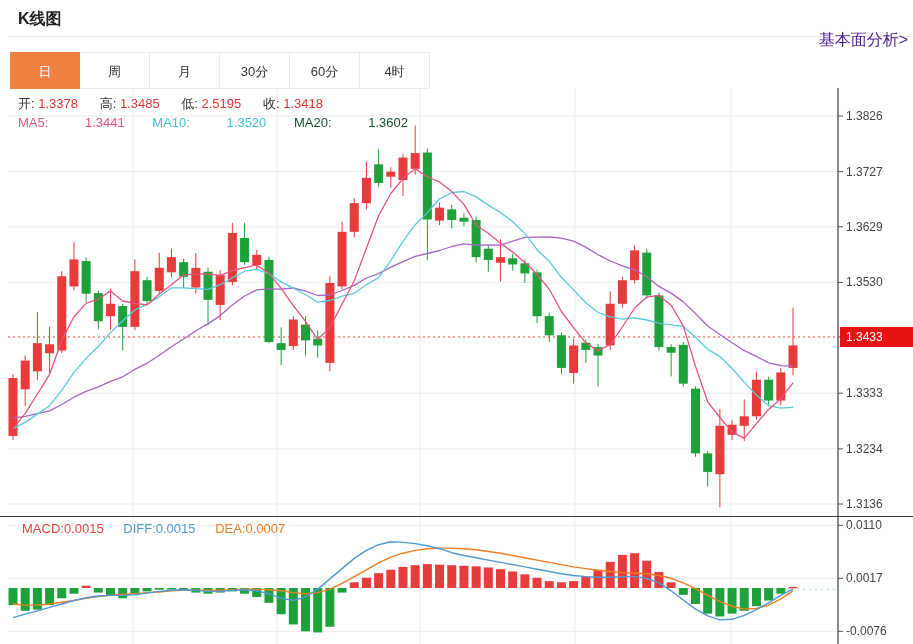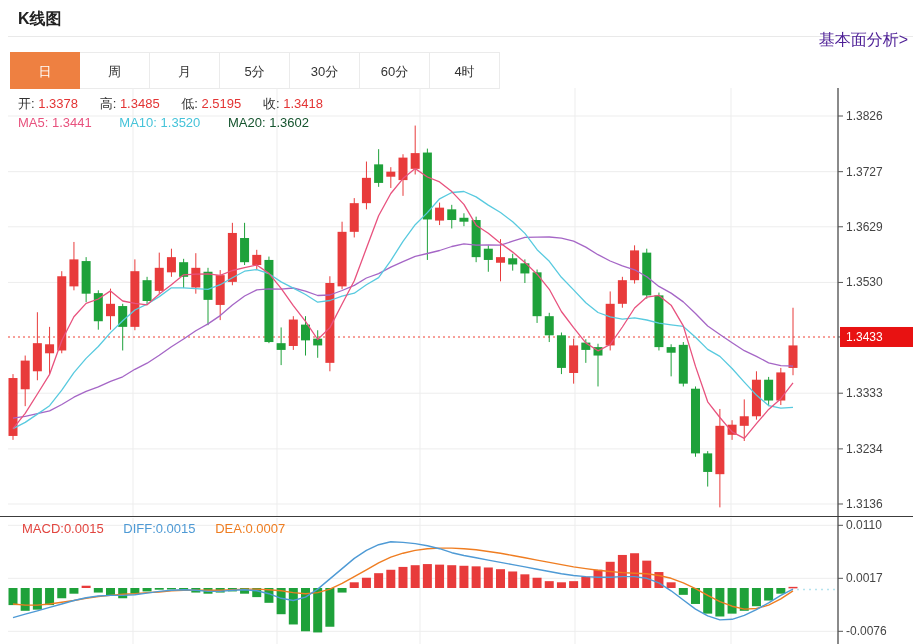--- a/index.html
+++ b/index.html
@@ -11,40 +11,39 @@
   .tabs{position:absolute;left:10px;top:52px;display:flex;}
   .tab{width:70px;height:37px;line-height:37px;text-align:center;font-size:13px;color:#333;
        border:1px solid #ebebeb;border-left:none;cursor:pointer;box-sizing:border-box;background:#fff;}
   .tab:first-child{border-left:1px solid #ebebeb;}
   .tab.active{background:#ee8041;border-color:#ee8041;color:#fff;}
   .row-ohlc{position:absolute;left:18px;top:95px;font-size:13px;color:#333;z-index:5;white-space:nowrap;}
   .row-ohlc .lbl{color:#333;}
   .row-ohlc .val{color:#e33434;margin-right:18px;}
   .row-ma{position:absolute;left:18px;top:115px;font-size:13px;z-index:5;white-space:nowrap;}
   .ma5{color:#e8527e;} .ma10{color:#45c3d9;} .ma20{color:#14532d;}
-  .row-ma .val{margin-right:24px;}
+  .row-ma .val{margin-right:24px;margin-left:33px;}
   .row-macd{position:absolute;left:22px;top:521px;font-size:13px;z-index:5;white-space:nowrap;}
   .c-macd{color:#e2453f;margin-right:16px;} .c-diff{color:#4e9ad5;margin-right:16px;} .c-dea{color:#ef7d21;}
   svg.main{position:absolute;left:0;top:88px;}
   svg.macd{position:absolute;left:0;top:516px;}
 </style>
 </head>
 <body>
 
 <div class="page">
   <div class="hdr">
     <div class="title">K线图</div>
     <a class="fund-link">基本面分析&gt;</a>
   </div>
 
   <div class="tabs">
     <div class="tab active">日</div>
     <div class="tab">周</div>
     <div class="tab">月</div>
-    <div class="tab">5分</div>
     <div class="tab">30分</div>
     <div class="tab">60分</div>
     <div class="tab">4时</div>
   </div>
 
   <div class="row-ohlc">
     <span class="lbl">开:</span>
     <span class="val">1.3378</span>
     <span class="lbl">高:</span>
     <span class="val">1.3485</span>

